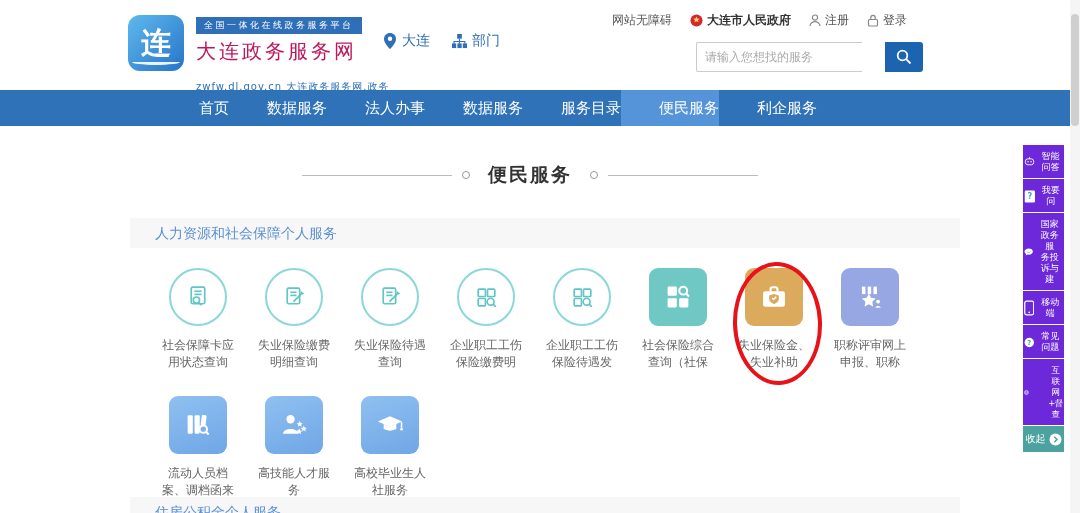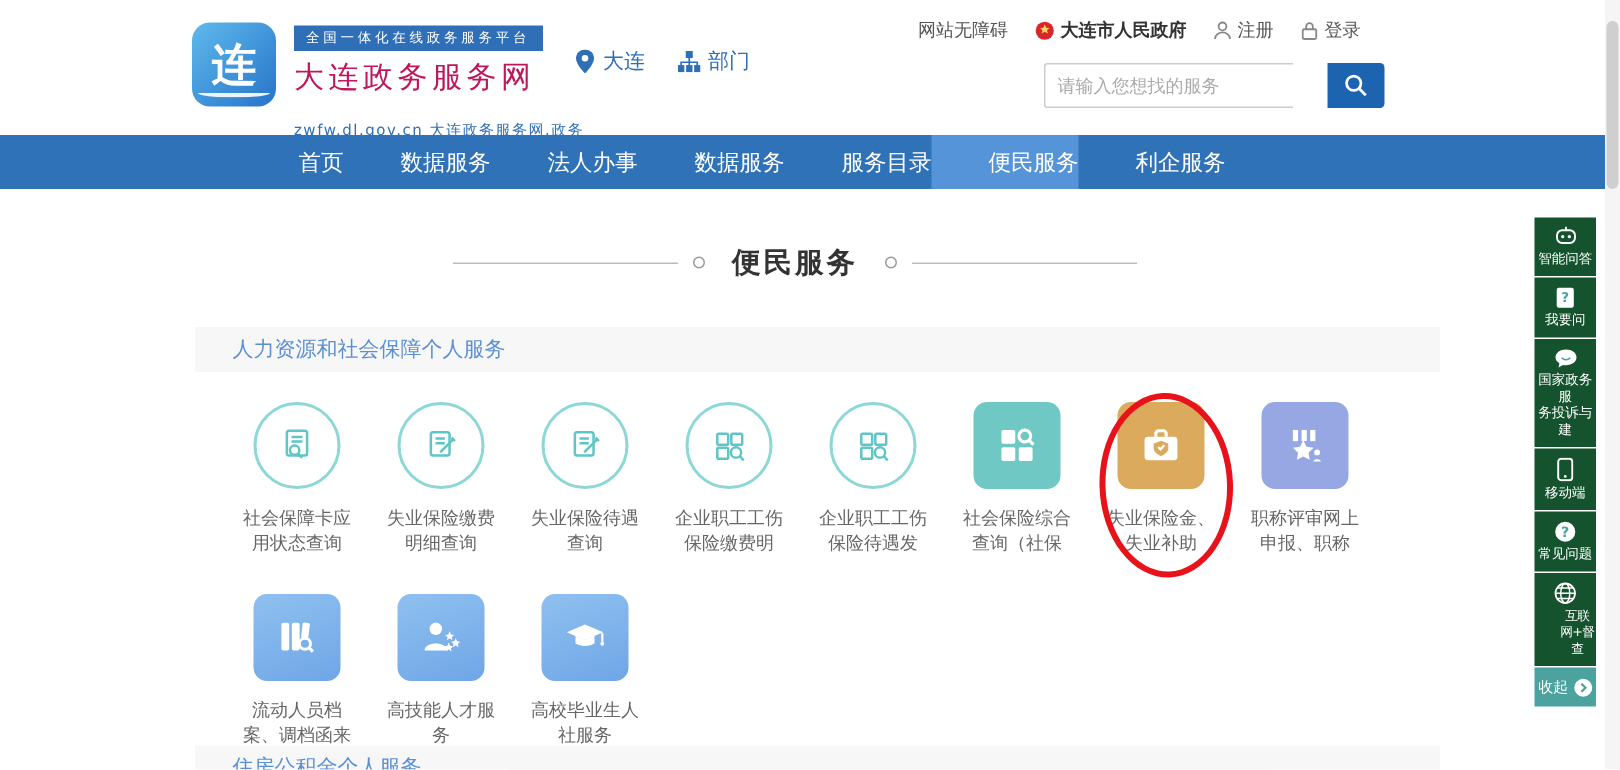--- a/index.html
+++ b/index.html
@@ -62,22 +62,22 @@
   .tile-purple { background:#96a7e3; }
   .tile-blue { background:linear-gradient(160deg,#8fc0f0,#6fa6e6); }
   .svc-label { margin-top:11px; font-size:12px; color:#666; line-height:17px; text-align:center; }
 
   .red-ellipse { position:absolute; left:733px; top:262px; width:89px; height:123px;
          border:4px solid #e8121a; border-radius:50%; transform:rotate(-2deg); pointer-events:none; }
 
   
   .side-float { position:absolute; right:16px; top:145px; width:41px; display:flex;
          flex-direction:column; gap:1px; }
-  .side-item { background:#14532d; color:#fff; text-align:center; padding:6px 1px 5px;
-         cursor:pointer; display:flex; flex-direction:column; align-items:center; gap:3px; }
+  .side-item { background:#6d28d9; color:#fff; text-align:center; padding:6px 1px 5px;
+         cursor:pointer; display:flex; flex-direction:row; align-items:center; gap:3px; }
   .side-label { font-size:9px; line-height:11px; }
   .side-label.tiny { font-size:8.5px; letter-spacing:-0.5px;margin-left:16px; }
   .side-collapse { background:#4ba29e; color:#fff; display:flex; align-items:center;
          justify-content:center; gap:3px; padding:6px 0; font-size:10px; cursor:pointer; }
 
   
   .scrollbar { position:absolute; right:0; top:0; width:10px; height:513px; background:#f5f5f5; }
   .scroll-thumb { position:absolute; left:1px; top:14px; width:8px; height:112px;
          background:#cfcfcf; border-radius:4px; }
 

